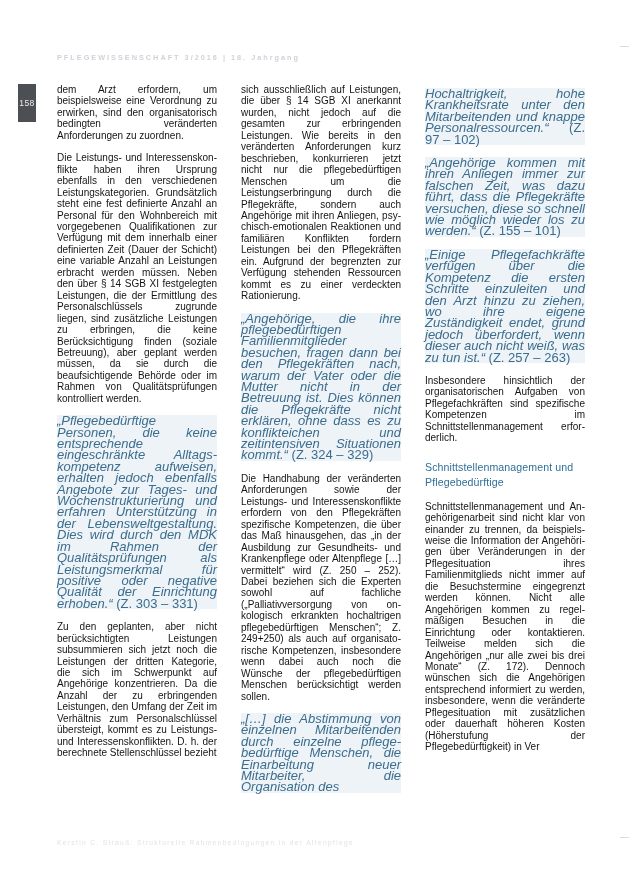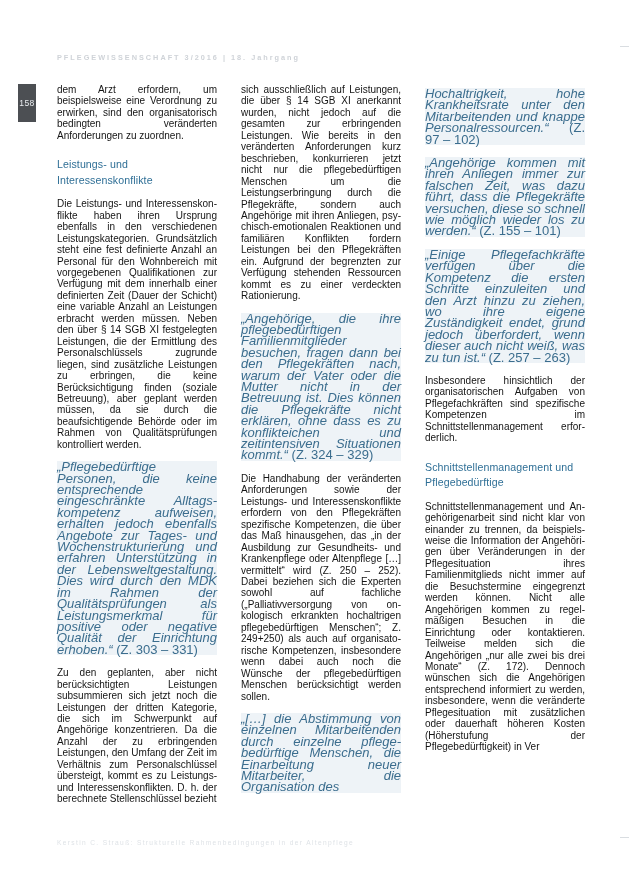--- a/index.html
+++ b/index.html
@@ -132,21 +132,20 @@
   <div class="edge-mark tr"></div>
   <div class="edge-mark br"></div>
 
   <div class="running-head">PFLEGEWISSENSCHAFT 3/2016 | 18. Jahrgang</div>
 
   <div class="folio">158</div>
 
   <div class="columns">
     <div class="col col-1">
         <p class="body">dem Arzt erfordern, um beispielswei­se eine Verordnung zu erwirken, sind den organisatorisch bedingten verän­derten Anforderungen zu zuordnen.</p>
-        <h2 class="sec">Leistungs- und Interessenskonflikte</h2>
         <p class="body">Die Leistungs- und Interessenskon­flikte haben ihren Ursprung ebenfalls in den verschiedenen Leistungska­tegorien. Grundsätzlich steht eine fest definierte Anzahl an Personal für den Wohnbereich mit vorgegebe­nen Qualifikationen zur Verfügung mit dem innerhalb einer definierten Zeit (Dauer der Schicht) eine variable Anzahl an Leistungen erbracht wer­den müssen. Neben den über § 14 SGB XI festgelegten Leistungen, die der Ermittlung des Personalschlüs­sels zugrunde liegen, sind zusätz­liche Leistungen zu erbringen, die keine Berücksichtigung finden (sozi­ale Betreuung), aber geplant werden müssen, da sie durch die beaufsich­tigende Behörde oder im Rahmen von Qualitätsprüfungen kontrolliert werden.</p>
         <blockquote class="quote"><span>„Pflegebedürftige Personen, die keine entsprechende eingeschränkte Alltags­kompetenz aufweisen, erhalten jedoch ebenfalls Angebote zur Tages- und Wochenstrukturierung und erfahren Unterstützung in der Lebensweltge­staltung. Dies wird durch den MDK im Rahmen der Qualitätsprüfungen als Leistungsmerkmal für positive oder negative Qualität der Einrichtung erho­ben.“ </span><span class="ref">(Z. 303 – 331)</span></blockquote>
         <p class="body">Zu den geplanten, aber nicht berück­sichtigten Leistungen subsummieren sich jetzt noch die Leistungen der dritten Kategorie, die sich im Schwer­punkt auf Angehörige konzentrieren. Da die Anzahl der zu erbringenden Leistungen, den Umfang der Zeit im Verhältnis zum Personalschlüssel übersteigt, kommt es zu Leistungs- und Interessenskonflikten. D. h. der berechnete Stellenschlüssel bezieht</p>
       </div>
     <div class="col col-2">
         <p class="body">sich ausschließlich auf Leistungen, die über § 14 SGB XI anerkannt wurden, nicht jedoch auf die gesamten zur er­bringenden Leistungen. Wie bereits in den veränderten Anforderungen kurz beschrieben, konkurrieren jetzt nicht nur die pflegebedürftigen Men­schen um die Leistungserbringung durch die Pflegekräfte, sondern auch Angehörige mit ihren Anliegen, psy­chisch-emotionalen Reaktionen und familiären Konflikten fordern Leistun­gen bei den Pflegekräften ein. Auf­grund der begrenzten zur Verfügung stehenden Ressourcen kommt es zu einer verdeckten Rationierung.</p>
         <blockquote class="quote"><span>„Angehörige, die ihre pflegebedürftigen Familienmitglieder besuchen, fragen dann bei den Pflegekräften nach, wa­rum der Vater oder die Mutter nicht in der Betreuung ist. Dies können die Pfle­gekräfte nicht erklären, ohne dass es zu konflikteichen und zeitintensiven Situationen kommt.“ </span><span class="ref">(Z. 324 – 329)</span></blockquote>
         <p class="body">Die Handhabung der veränderten Anforderungen sowie der Leistungs- und Interessenskonflikte erfordern von den Pflegekräften spezifische Kompetenzen, die über das Maß hi­nausgehen, das „in der Ausbildung zur Gesundheits- und Krankenpfle­ge oder Altenpflege […] vermittelt“ wird (Z. 250 – 252). Dabei beziehen sich die Experten sowohl auf fachli­che („Palliativversorgung von on­kologisch erkrankten hochaltrigen pflegebedürftigen Menschen“; Z. 249+250) als auch auf organisato­rische Kompetenzen, insbesondere wenn dabei auch noch die Wünsche der pflegebedürftigen Menschen be­rücksichtigt werden sollen.</p>
         <blockquote class="quote"><span>„[…] die Abstimmung von einzelnen Mitarbeitenden durch einzelne pflege­bedürftige Menschen, die Einarbeitung neuer Mitarbeiter, die Organisation des</span></blockquote>
       </div>

